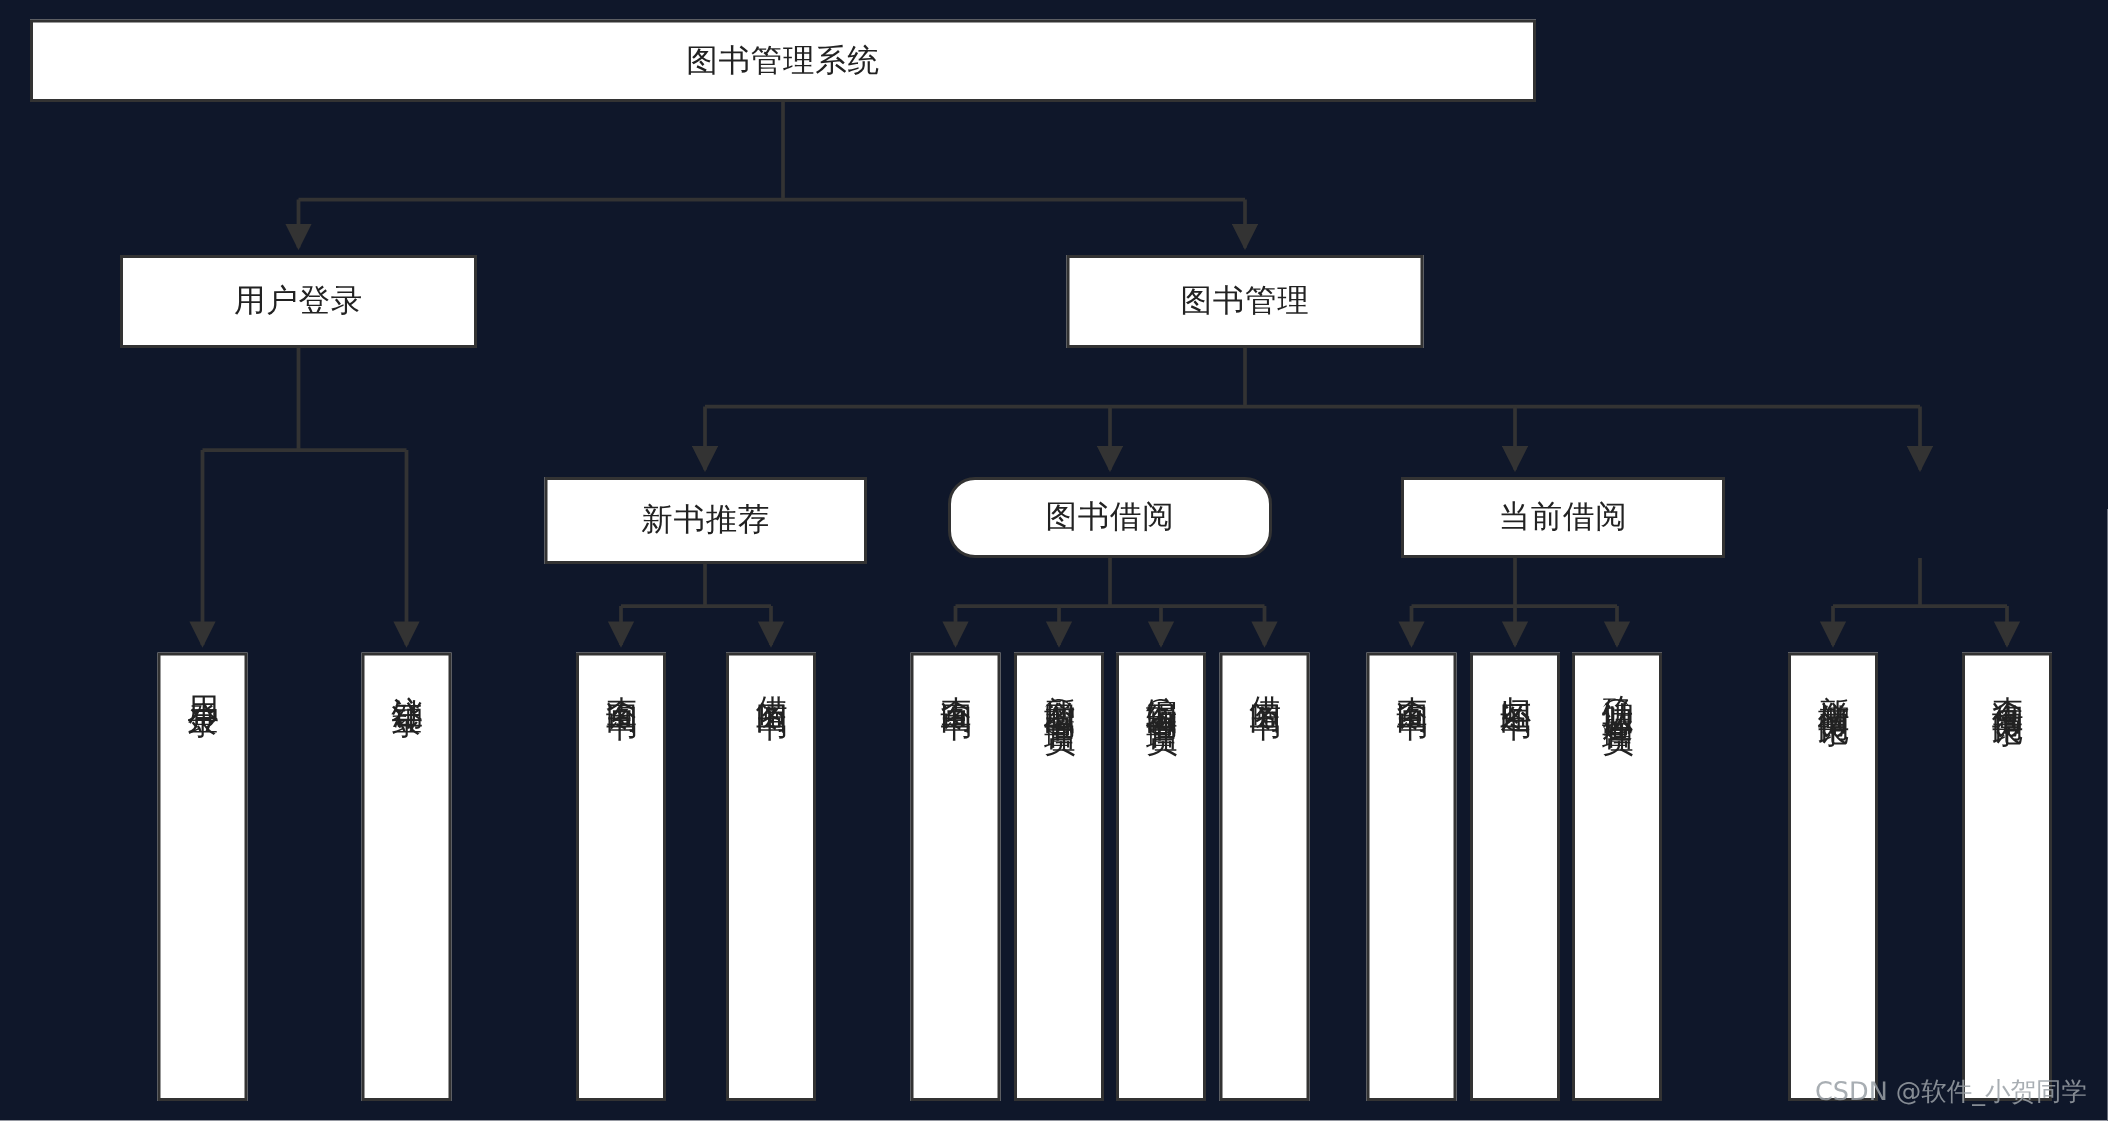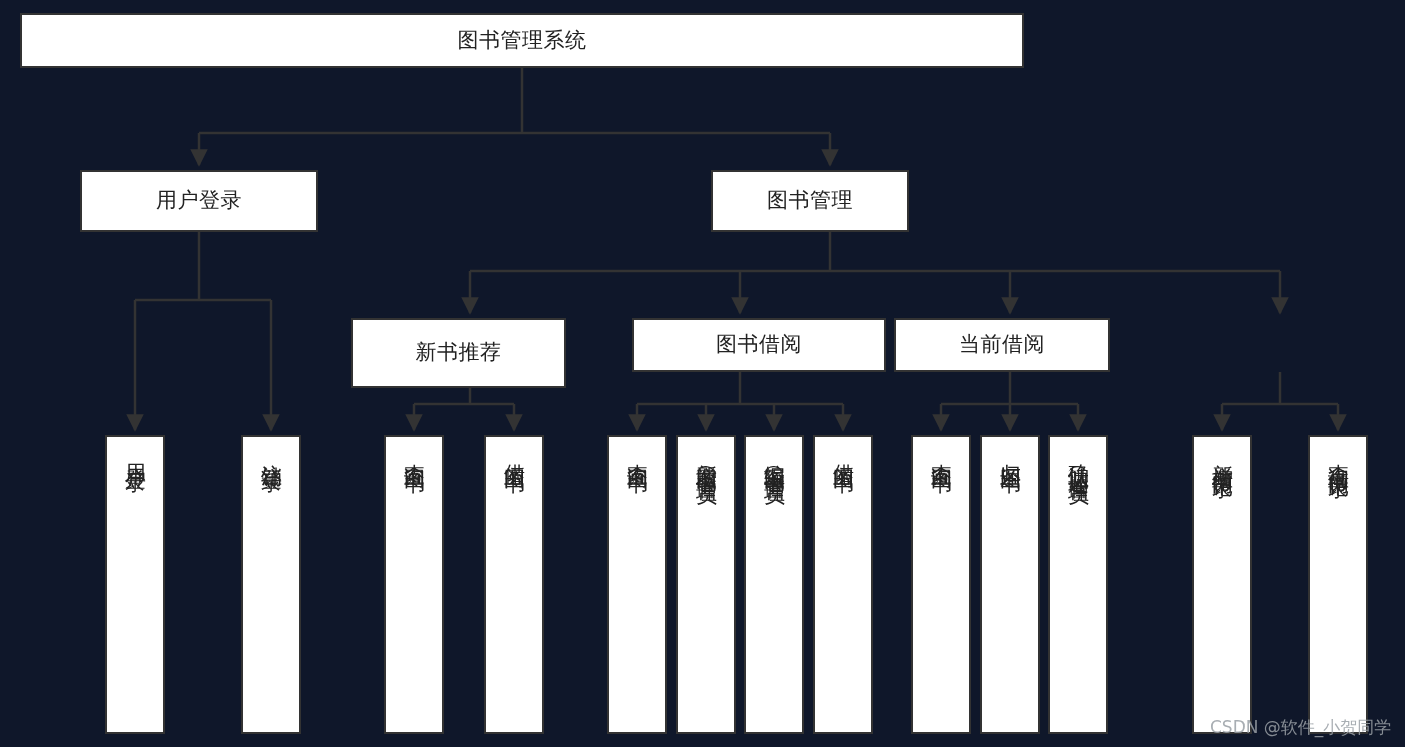--- a/index.html
+++ b/index.html
@@ -128,33 +128,33 @@
   </svg>
 
   <div class="node h" style="left:20px; top:13px; width:1004px; height:55px;">
     <span class="label">图书管理系统</span>
   </div>
 
   <div class="node h" style="left:80px; top:170px; width:238px; height:62px;">
     <span class="label">用户登录</span>
   </div>
 
-  <div class="node h" style="left:711px; top:170px; width:198px; height:62px;">
+  <div class="node h" style="left:711px; top:170px; width:238px; height:62px;">
     <span class="label">图书管理</span>
   </div>
 
-  <div class="node h" style="left:351px; top:318px; width:215px; height:70px;">
+  <div class="node h" style="left:363px; top:318px; width:215px; height:58px;">
     <span class="label">新书推荐</span>
   </div>
 
-  <div class="node h" style="left:632px; top:318px; width:254px; height:54px;">
+  <div class="node h" style="left:632px; top:318px; width:216px; height:54px;border-radius:18px;">
     <span class="label">图书借阅</span>
   </div>
 
-  <div class="node h" style="left:894px; top:318px; width:216px; height:54px;justify-content:center;">
+  <div class="node h" style="left:934px; top:318px; width:216px; height:54px;justify-content:center;">
     <span class="label">当前借阅</span>
   </div>
 
 
   <div class="node v" style="left:105px; top:435px; width:60px; height:299px;">
     <span class="label">用户登录</span>
   </div>
 
   <div class="node v" style="left:241px; top:435px; width:60px; height:299px;">
     <span class="label">注销登录</span>

